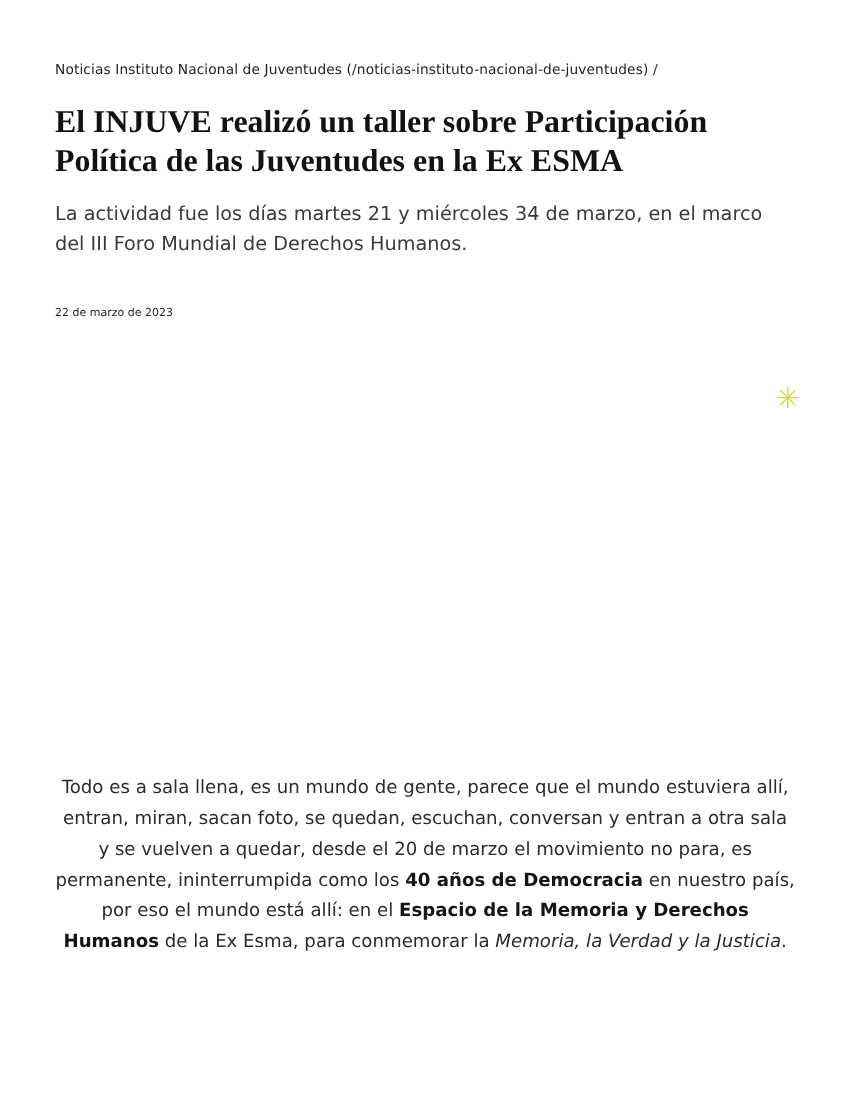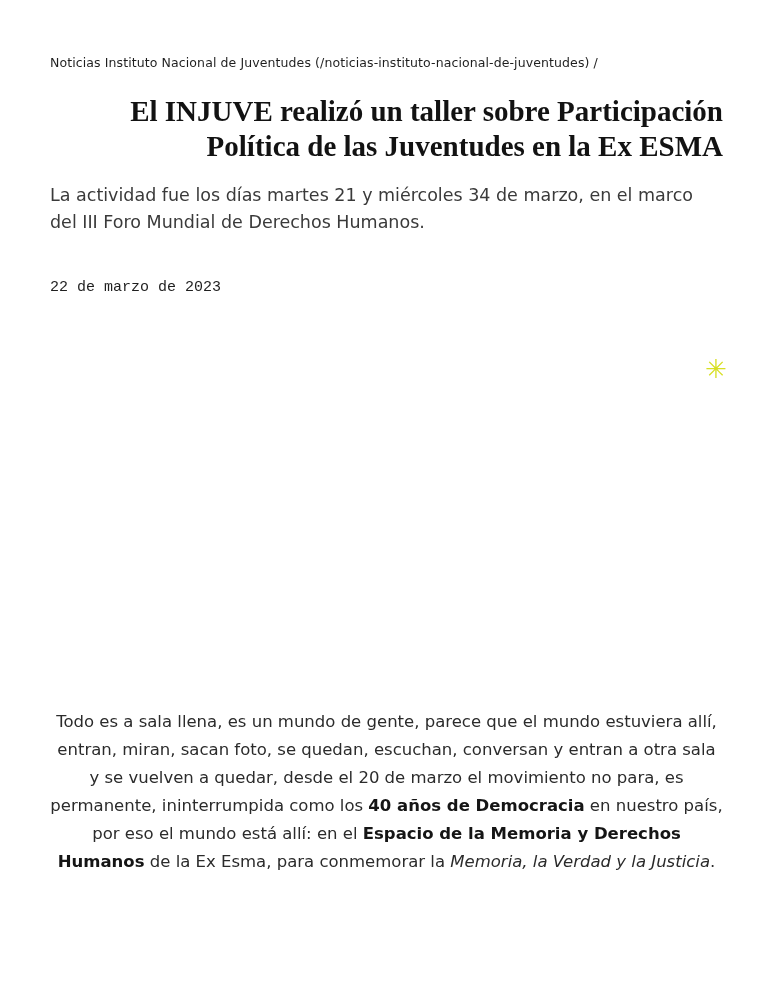--- a/index.html
+++ b/index.html
@@ -28,34 +28,32 @@
     text-decoration: none;
     cursor: pointer;
   }
   .title {
     font-family: "Liberation Serif", "DejaVu Serif", serif;
     font-weight: 700;
     font-size: 29px;
     line-height: 1.22;
     color: #121212;
     margin-bottom: 18px;
-    text-align: right;
   }
   .lede {
     font-size: 17.5px;
     line-height: 1.55;
     color: #3a3a3a;
     margin-bottom: 42px;
     max-width: 670px;
   }
   .date {
-    font-size: 15px;
+    font-size: 10px;
     color: #1f1f1f;
     margin-bottom: 12px;
-    font-family: Liberation Mono, monospace;
   }
   .media-placeholder {
     position: relative;
     height: 400px;
     width: 100%;
   }
   .spinner {
     position: absolute;
     top: 48px;
     right: -4px;

